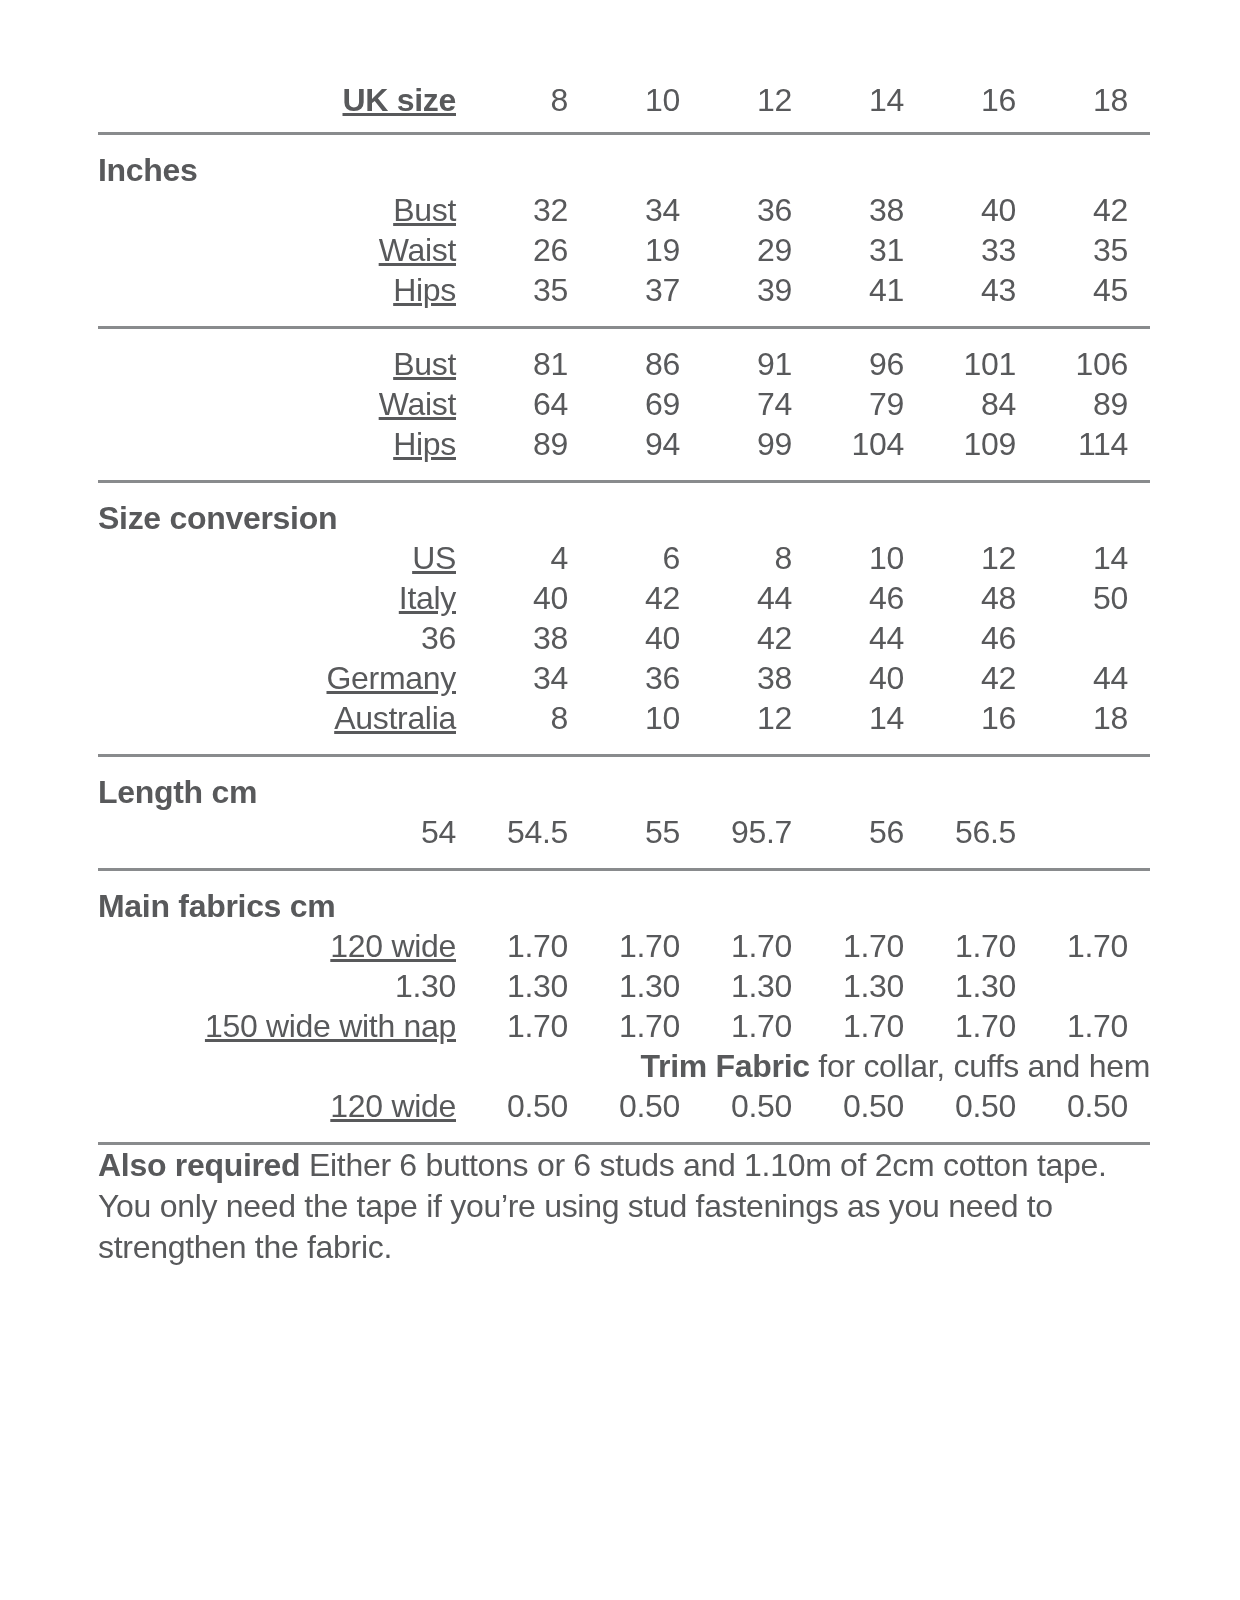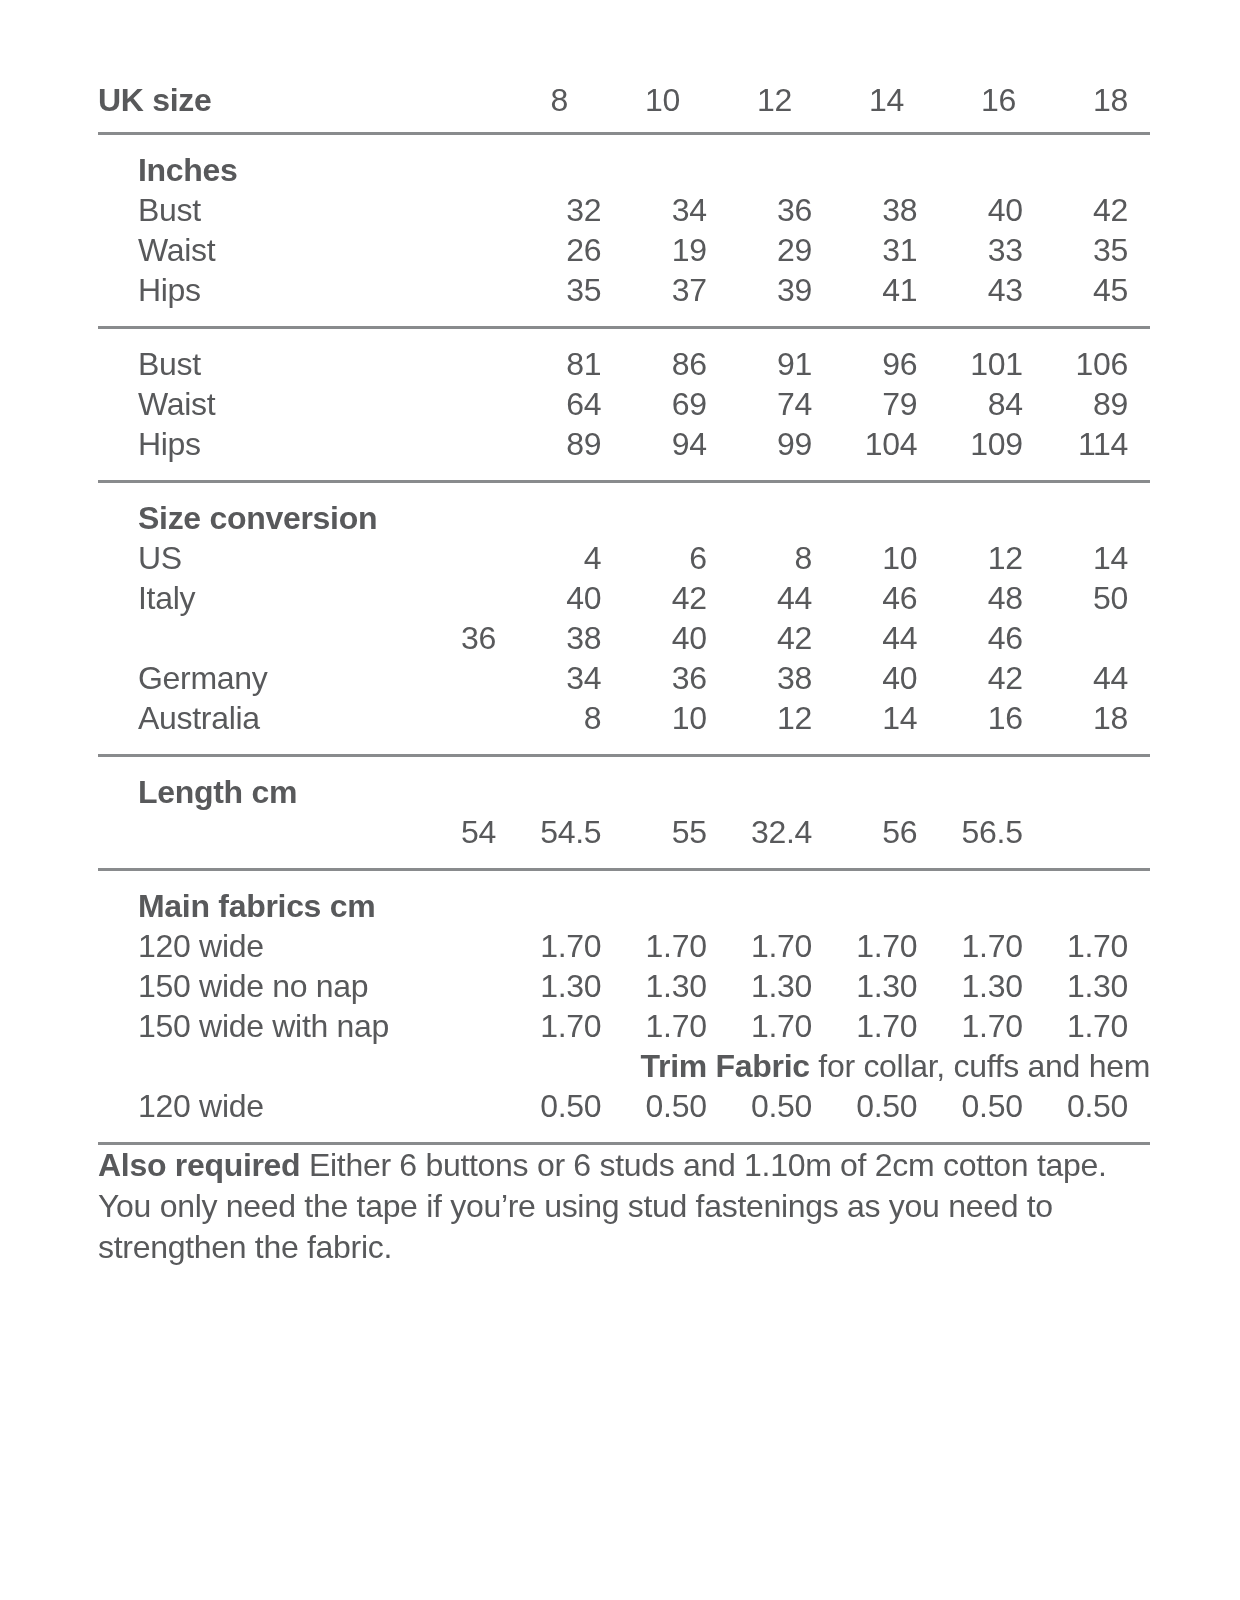--- a/index.html
+++ b/index.html
@@ -19,31 +19,31 @@
     color: #58595b;
     font-size: 32px;
     letter-spacing: -0.3px;
   }
   .grid-row {
     display: grid;
     grid-template-columns: 358px repeat(6, 1fr);
     line-height: 40px;
     padding-right: 22px;
   }
-  .grid-row .label { text-align: left; }
+  .grid-row .label { text-align: right; text-decoration: underline; }
   .grid-row .val   { text-align: right; }
   .header-row { padding-bottom: 12px; }
   .header-row .label { font-weight: 700; }
   .rule {
     border: none;
     border-top: 3px solid #898b8d;
     width: 100%;
     height: 0;
   }
-  .section { padding: 15px 0 16px 0; margin-left: 40px; }
+  .section { padding: 15px 0 16px 0; }
   .section-title {
     font-weight: 700;
     line-height: 40px;
   }
   .span-row { line-height: 40px; text-align: right; }
   .span-row b { font-weight: 700; }
   .notes { }
   .note-paragraph {
     line-height: 41px;
     max-width: 1010px;
@@ -177,39 +177,38 @@
           <div class="val">18</div>
         </div>
       </div>
       <div class="rule"></div>
       <div class="section">
         <div class="section-title">Length cm</div>
         <div class="grid-row">
           <div class="val">54</div>
           <div class="val">54.5</div>
           <div class="val">55</div>
-          <div class="val">32.4</div>
+          <div class="val">95.7</div>
           <div class="val">56</div>
           <div class="val">56.5</div>
         </div>
       </div>
       <div class="rule"></div>
       <div class="section">
         <div class="section-title">Main fabrics cm</div>
         <div class="grid-row">
           <div class="label">120 wide</div>
           <div class="val">1.70</div>
           <div class="val">1.70</div>
           <div class="val">1.70</div>
           <div class="val">1.70</div>
           <div class="val">1.70</div>
           <div class="val">1.70</div>
         </div>
         <div class="grid-row">
-          <div class="label">150 wide no nap</div>
           <div class="val">1.30</div>
           <div class="val">1.30</div>
           <div class="val">1.30</div>
           <div class="val">1.30</div>
           <div class="val">1.30</div>
           <div class="val">1.30</div>
         </div>
         <div class="grid-row">
           <div class="label">150 wide with nap</div>
           <div class="val">1.70</div>

